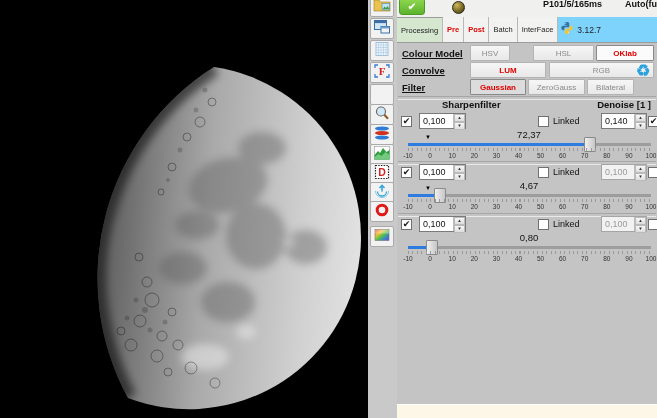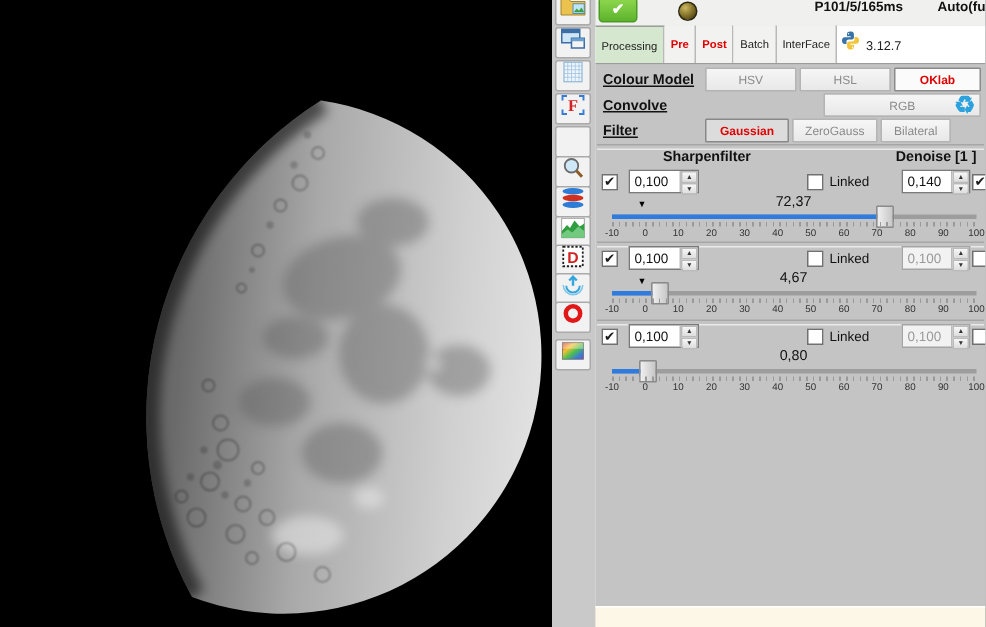--- a/index.html
+++ b/index.html
@@ -17,21 +17,21 @@
   #topbar{position:absolute;left:0;top:0;width:260px;height:17px;background:#f0f0ee;}
   #check-btn{position:absolute;left:2px;top:-2px;width:26px;height:17px;border-radius:3px;
              background:linear-gradient(#8fd84f,#5db32c);border:1px solid #4c9a26;color:#fff;
              font-size:10px;font-weight:bold;text-align:center;line-height:16px;box-sizing:border-box;}
   #led{position:absolute;left:55px;top:1px;width:13px;height:13px;border-radius:50%;
        background:radial-gradient(circle at 35% 30%,#cdb95e,#7a6a25 55%,#3a3114);border:1px solid #2c2810;box-sizing:border-box;}
   .topbar-text{position:absolute;top:-1px;font-size:9px;font-weight:bold;color:#111;white-space:nowrap;}
   #exposure-text{left:146px;}
   #auto-text{left:228px;}
   
-  #tabbar{position:absolute;left:0;top:17px;width:260px;height:26px;background:#ffffff;
+  #tabbar{position:absolute;left:0;top:17px;width:260px;height:26px;background:#7dd3fc;
           border-bottom:1px solid #9c9c9c;box-sizing:border-box;display:flex;align-items:stretch;}
   .tab{border-right:1px solid #b9b9b9;font-size:7.5px;color:#222;display:flex;align-items:center;
        padding:0 4px;white-space:nowrap;background:#f2f2f0;}
   .tab.active{background:#d5e7cf;border-top:1px solid #9c9c9c;}
   .tab.accent{color:#e10000;font-weight:bold;}
   #py-logo{margin-left:2px;align-self:center;}
   #py-version{font-size:8.5px;color:#222;align-self:center;margin-left:3px;}
   
   .row-label{position:absolute;left:5px;font-size:9.5px;font-weight:bold;color:#111;white-space:nowrap;text-decoration:underline;}
   .pbtn{position:absolute;height:16px;background:linear-gradient(#f6f6f6,#e8e8e8);
@@ -282,25 +282,26 @@
             <path d="M7.9 1.2c-2 0-2.6 1-2.6 2v1.6h2.8v.7H3.6c-1.3 0-2.1 1-2.1 2.5 0 1.4.7 2.6 2.1 2.6h1.3V8.9c0-1 .8-1.7 1.7-1.7h2.6c.8 0 1.4-.7 1.4-1.5V3.2c0-1-.8-2-2.1-2z" fill="#3873a7"></path>
             <path d="M8.1 14.8c2 0 2.6-1 2.6-2v-1.6H7.9v-.7h4.5c1.3 0 2.1-1 2.1-2.5 0-1.4-.7-2.6-2.1-2.6h-1.3v1.7c0 1-.8 1.7-1.7 1.7H6.8c-.8 0-1.4.7-1.4 1.5v2.5c0 1 .8 2 2.1 2z" fill="#f3c53a"></path>
             <circle cx="6.5" cy="2.9" r="0.55" fill="#fff"></circle>
             <circle cx="9.5" cy="13.1" r="0.55" fill="#fff"></circle>
           </svg>
       </span>
       <span id="py-version">3.12.7</span>
     </div>
 
     <div class="row-label" style="top:48px">Colour Model</div>
-    <div class="pbtn" style="left:73px;top:45px;width:61px">HSV</div>
+    <div class="pbtn" style="left:73px;top:45px;width:40px">HSV</div>
     <div class="pbtn" style="left:136px;top:45px;width:61px">HSL</div>
     <div class="pbtn accent sel" style="left:199px;top:45px;width:58px">OKlab</div>
 
     <div class="row-label" style="top:65px">Convolve</div>
+    <div class="pbtn accent" style="left:73px;top:62px;width:76px">LUM</div>
     <div class="pbtn" style="left:152px;top:62px;width:105px">RGB</div>
 
     <div class="row-label" style="top:82px">Filter</div>
     <div class="pbtn accent pressed" style="left:73px;top:79px;width:56px">Gaussian</div>
     <div class="pbtn" style="left:131px;top:79px;width:57px">ZeroGauss</div>
     <div class="pbtn" style="left:190px;top:79px;width:47px">Bilateral</div>
     <div id="recycle-icon">♻</div>
 
     <div class="hsep" style="top:96px"></div>
 

